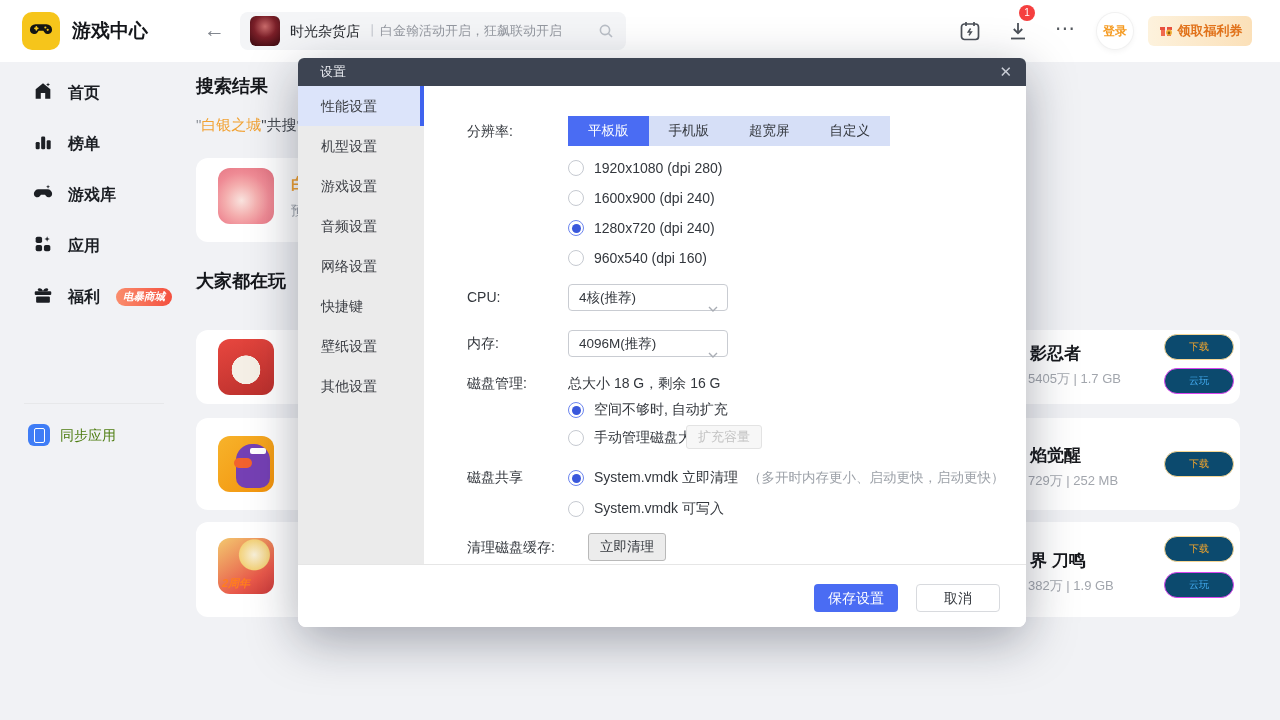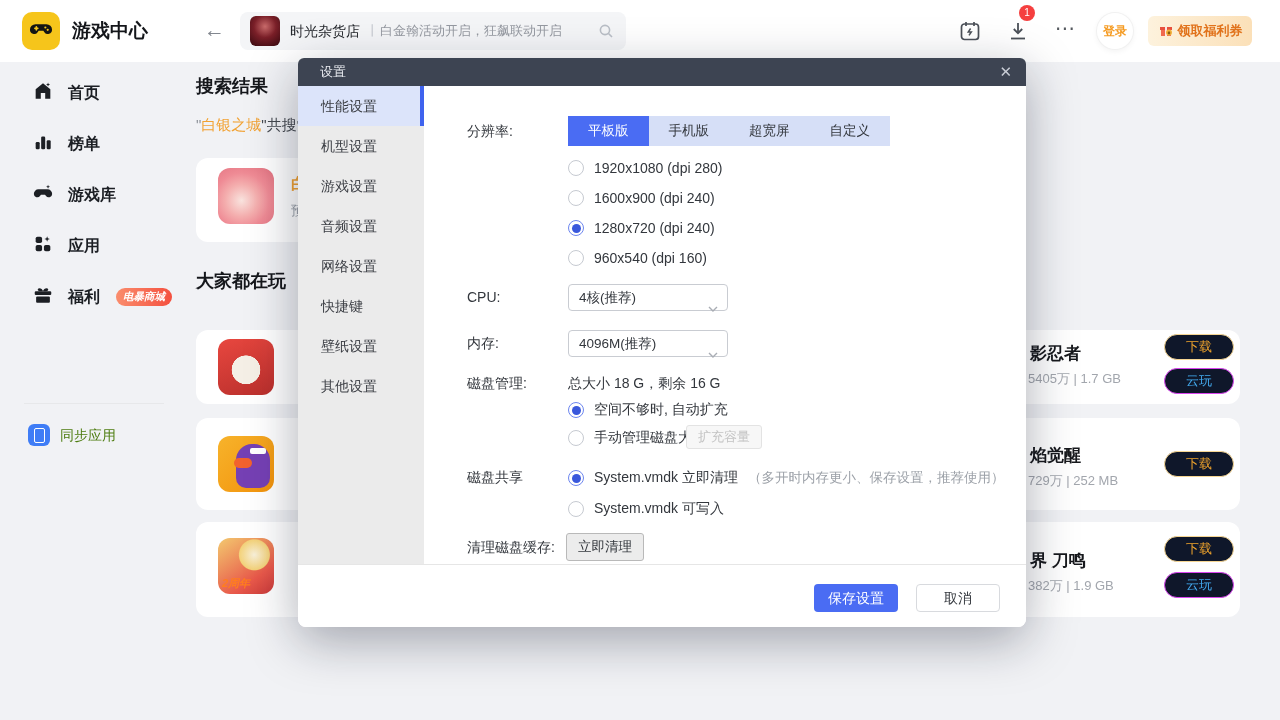--- a/index.html
+++ b/index.html
@@ -46,21 +46,21 @@
   .h1{position:absolute;font-size:18px;font-weight:bold;color:#15171b;}
   .query-line{position:absolute;left:196px;top:116px;font-size:15px;white-space:nowrap;}
   .q-quote{color:#8f949b;} .q-key{color:#f2a233;} .q-rest{color:#45494f;}
   .card{position:absolute;background:#fff;border-radius:12px;}
   .gicon{position:absolute;width:56px;height:56px;border-radius:12px;overflow:hidden;}
   .result-name{position:absolute;left:95px;top:16px;font-size:16px;font-weight:bold;color:#f2a233;}
   .result-sub{position:absolute;left:95px;top:44px;font-size:13px;color:#9aa0a8;}
   .g-title{position:absolute;left:834px;font-size:17px;font-weight:600;color:#17191d;white-space:nowrap;}
   .g-stats{position:absolute;left:832px;font-size:13px;color:#a2a6ad;white-space:nowrap;}
   .pill{position:absolute;left:968px;width:70px;height:26px;border-radius:13px;box-sizing:border-box;
-    font-size:13px;text-align:center;line-height:24px;background:#0f172a;}
+    font-size:10px;text-align:center;line-height:24px;background:#0c4a6e;}
   .pill.dl{border:1px solid #f6d693;color:#f0a42c;}
   .pill.cloud{border:1px solid #d946ef;color:#43abf0;}
   .icon-chicken{background:radial-gradient(circle at 50% 55%,#f5efe6 0%,#f5efe6 34%,rgba(245,239,230,0) 35%),
     linear-gradient(160deg,#e8473f,#b92f2c);}
   .icon-duck{background:linear-gradient(135deg,#f7b32b,#f2920b);}
   .duck-body{position:absolute;right:4px;top:8px;width:34px;height:44px;border-radius:16px 16px 10px 10px;
     background:#7540b4;}
   .duck-beak{position:absolute;right:22px;top:22px;width:18px;height:10px;border-radius:6px;background:#f2622d;}
   .duck-eye{position:absolute;right:8px;top:12px;width:16px;height:6px;background:#fff;border-radius:2px;}
   .icon-anniv{background:radial-gradient(circle at 65% 30%,#f8f0da 0%,#f3d27a 28%,rgba(0,0,0,0) 30%),
@@ -88,21 +88,21 @@
     box-sizing:border-box;position:relative;flex:none;}
   .radio.sel{border:1.5px solid #6d86ef;}
   .radio.sel::after{content:"";position:absolute;left:2.5px;top:2.5px;right:2.5px;bottom:2.5px;
     background:#3a58dc;border-radius:50%;}
   .select{position:absolute;left:144px;width:160px;height:27px;border:1px solid #c9ccd2;border-radius:4px;
     background:#fff;font-size:13.5px;color:#33373d;line-height:25px;padding-left:10px;box-sizing:border-box;}
   .chev{position:absolute;right:9px;top:10px;width:10px;height:6px;}
   .gray-note{color:#9ca1a8;font-size:13.5px;}
   .btn-disabled{position:absolute;left:262px;top:339px;width:76px;height:24px;background:#f7f7f7;
     border:1px solid #e3e3e3;border-radius:3px;color:#c3c3c3;font-size:13px;text-align:center;line-height:22px;box-sizing:border-box;}
-  .btn-clean{position:absolute;left:142px;top:447px;width:78px;height:28px;background:#ececec;
+  .btn-clean{position:absolute;left:164px;top:447px;width:78px;height:28px;background:#ececec;
     border:1px solid #b9b9b9;border-radius:3px;color:#33373d;font-size:13.5px;text-align:center;line-height:26px;box-sizing:border-box;}
   .dlg-footer{position:absolute;left:0;bottom:0;width:100%;height:62px;background:#fff;border-top:1px solid #e6e6e6;}
   .btn-primary{position:absolute;left:516px;top:19px;width:84px;height:28px;background:#4a6cf3;border-radius:4px;
     color:#fff;font-size:14px;text-align:center;line-height:28px;}
   .btn-plain{position:absolute;left:618px;top:19px;width:84px;height:28px;background:#fff;border:1px solid #d8dade;
     border-radius:4px;color:#33373d;font-size:14px;text-align:center;line-height:26px;box-sizing:border-box;}
 </style>
 </head>
 <body>
 
@@ -326,21 +326,21 @@
       <div class="radio-row" style="top:343px;">
         <span class="radio"></span>
         <span>手动管理磁盘大小</span>
       </div>
       <div class="btn-disabled">扩充容量</div>
 
       <div class="flabel" style="top:383px;">磁盘共享</div>
       <div class="radio-row" style="top:383px;">
         <span class="radio sel"></span>
         <span>System.vmdk 立即清理</span>
-        <span class="gray-note">（多开时内存更小、保存设置，推荐使用）</span>
+        <span class="gray-note">（多开时内存更小、启动更快，启动更快）</span>
       </div>
       <div class="radio-row" style="top:414px;">
         <span class="radio"></span>
         <span>System.vmdk 可写入</span>
       </div>
 
       <div class="flabel" style="top:453px;">清理磁盘缓存:</div>
       <div class="btn-clean">立即清理</div>
     </div>
 

